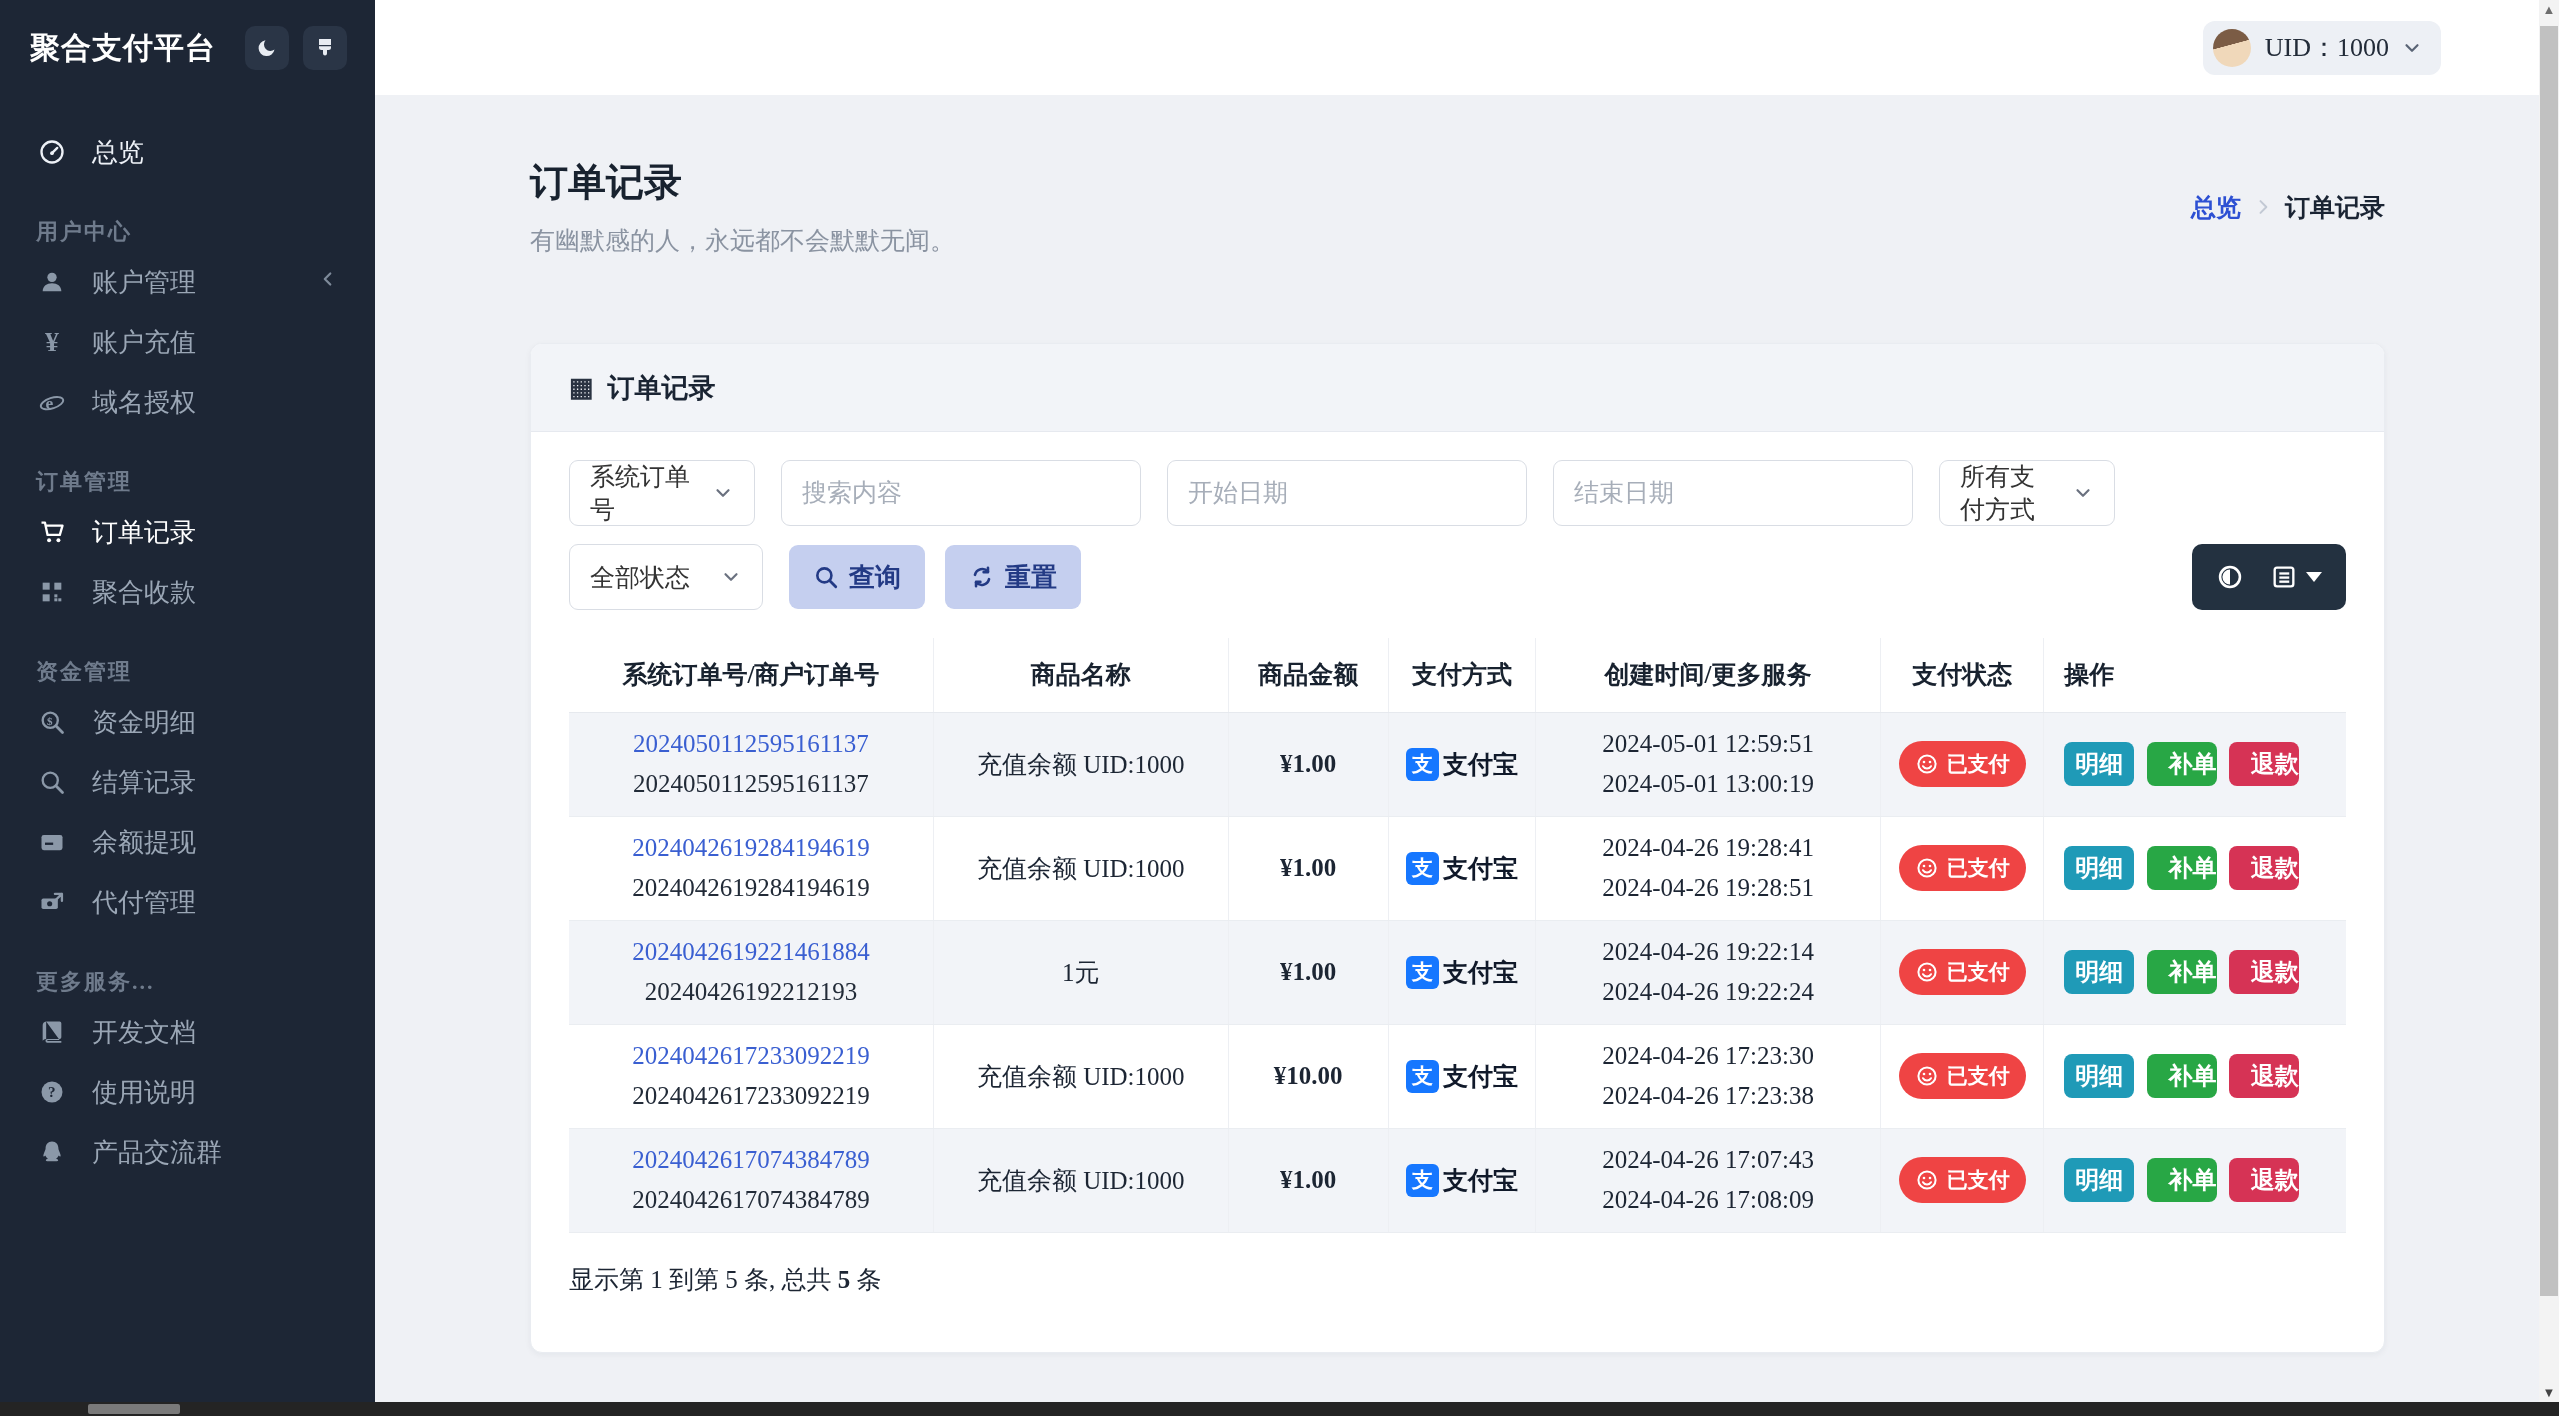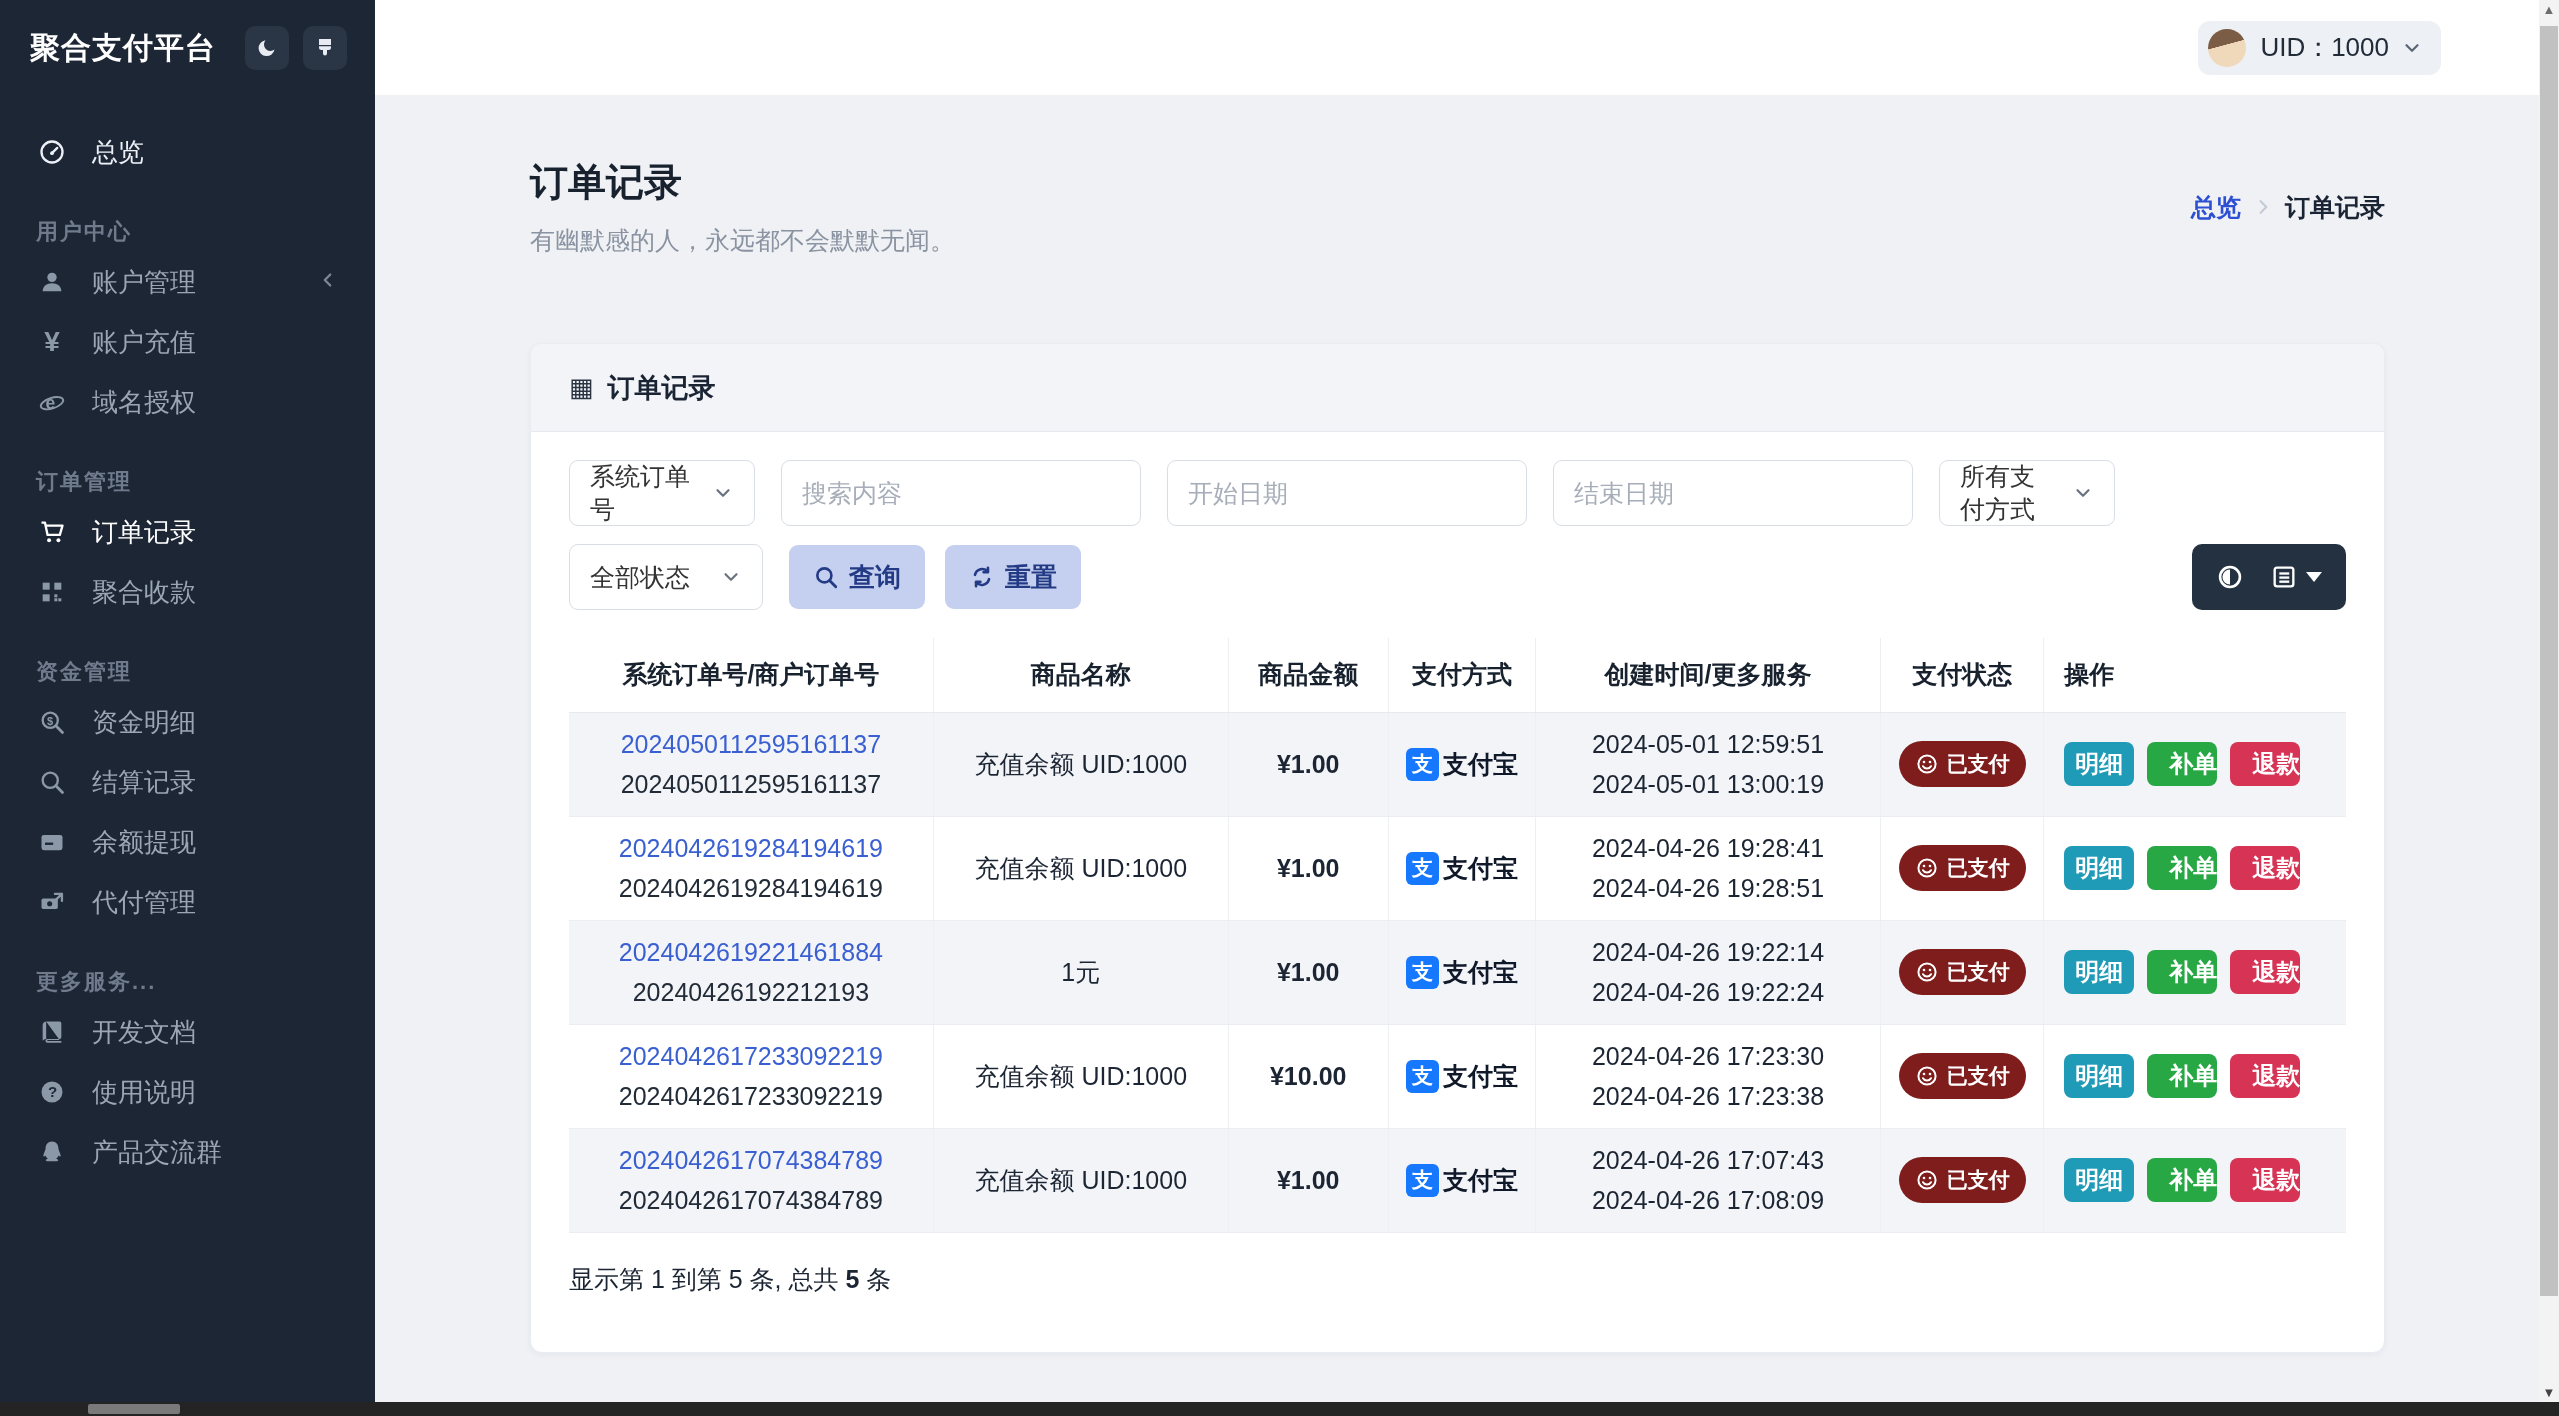--- a/index.html
+++ b/index.html
@@ -1,21 +1,21 @@
 <!DOCTYPE html>
 <html><head>
 <meta charset="utf-8">
 <style>
   * { box-sizing: border-box; margin: 0; padding: 0; }
   html, body { width: 2559px; height: 1416px; }
   body {
     font-family: "Liberation Sans", "DejaVu Sans", sans-serif;
     background: #eff1f5; overflow: hidden; position: relative; color: #1c2533;
   }
-  .app { display: flex; width: 2559px; height: 1402px; }
+  .app { display: flex; width: 2559px; height: 1402px; font-family: Liberation Serif, serif; }
 
   
   .sidebar { width: 375px; flex-shrink: 0; background: #1d2635; color: #9aa6b5; }
   .sidebar-head { display: flex; align-items: center; padding: 26px 28px 20px 30px; }
   .brand { color: #fff; font-size: 30px; font-weight: bold; letter-spacing: 1px; flex: 1; }
   .icon-btn { width: 44px; height: 44px; border: none; border-radius: 10px; background: #2a3546;
     color: #e8ecf2; display: flex; align-items: center; justify-content: center; cursor: pointer; margin-left: 14px; }
   .icon-btn svg { width: 24px; height: 24px; }
   .nav { padding-top: 32px; }
   .nav-item { display: flex; align-items: center; height: 60px; padding: 0 36px; font-size: 26px;
@@ -103,21 +103,21 @@
   .data-table th:last-child, .data-table td:last-child { border-right: none; }
   .data-table tbody tr:nth-child(odd) td { background: #f2f4f8; }
   .order-link { color: #3a5fd1; text-decoration: none; cursor: pointer; display: block; line-height: 40px; }
   .merchant-no { color: #222b38; line-height: 40px; }
   .c-amount { font-weight: bold; color: #10192a; }
   .pay { display: inline-flex; align-items: center; font-weight: bold; color: #10192a; }
   .alipay-ic { width: 33px; height: 33px; border-radius: 6px; background: #1677ff; color: #fff;
     font-size: 21px; font-weight: bold; display: inline-flex; align-items: center; justify-content: center;
     margin-right: 4px; }
   .c-time div { line-height: 40px; }
-  .badge-paid { display: inline-flex; align-items: center; background: #7f1d1d; color: #fff;
+  .badge-paid { display: inline-flex; align-items: center; background: #ef4444; color: #fff;
     font-size: 21px; font-weight: bold; border-radius: 999px; padding: 9px 16px; }
   .badge-paid svg { width: 24px; height: 24px; margin-right: 8px; }
   .th-actions, .c-actions { text-align: left !important; padding-left: 20px !important; }
   .act-btn { border: none; border-radius: 8px; color: #fff; font-size: 24px; font-weight: bold;
     width: 70px; height: 44px; margin-right: 6px; cursor: pointer; font-family: inherit; }
   .bg-detail { background: #1f9ab7; }
   .bg-reorder { background: #28a745; text-align: right; }
   .bg-refund { background: #d63355; text-align: right; }
   .table-footer { margin-top: 30px; font-size: 25px; color: #1c2533; }
   .table-footer b { font-weight: bold; }

